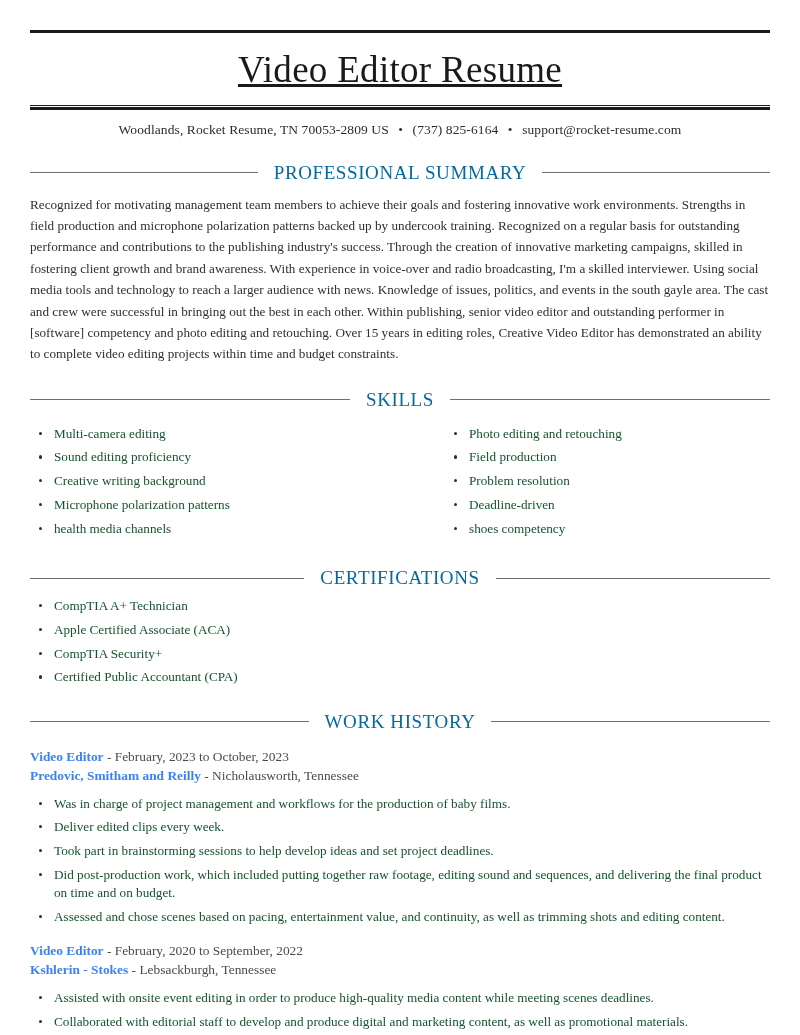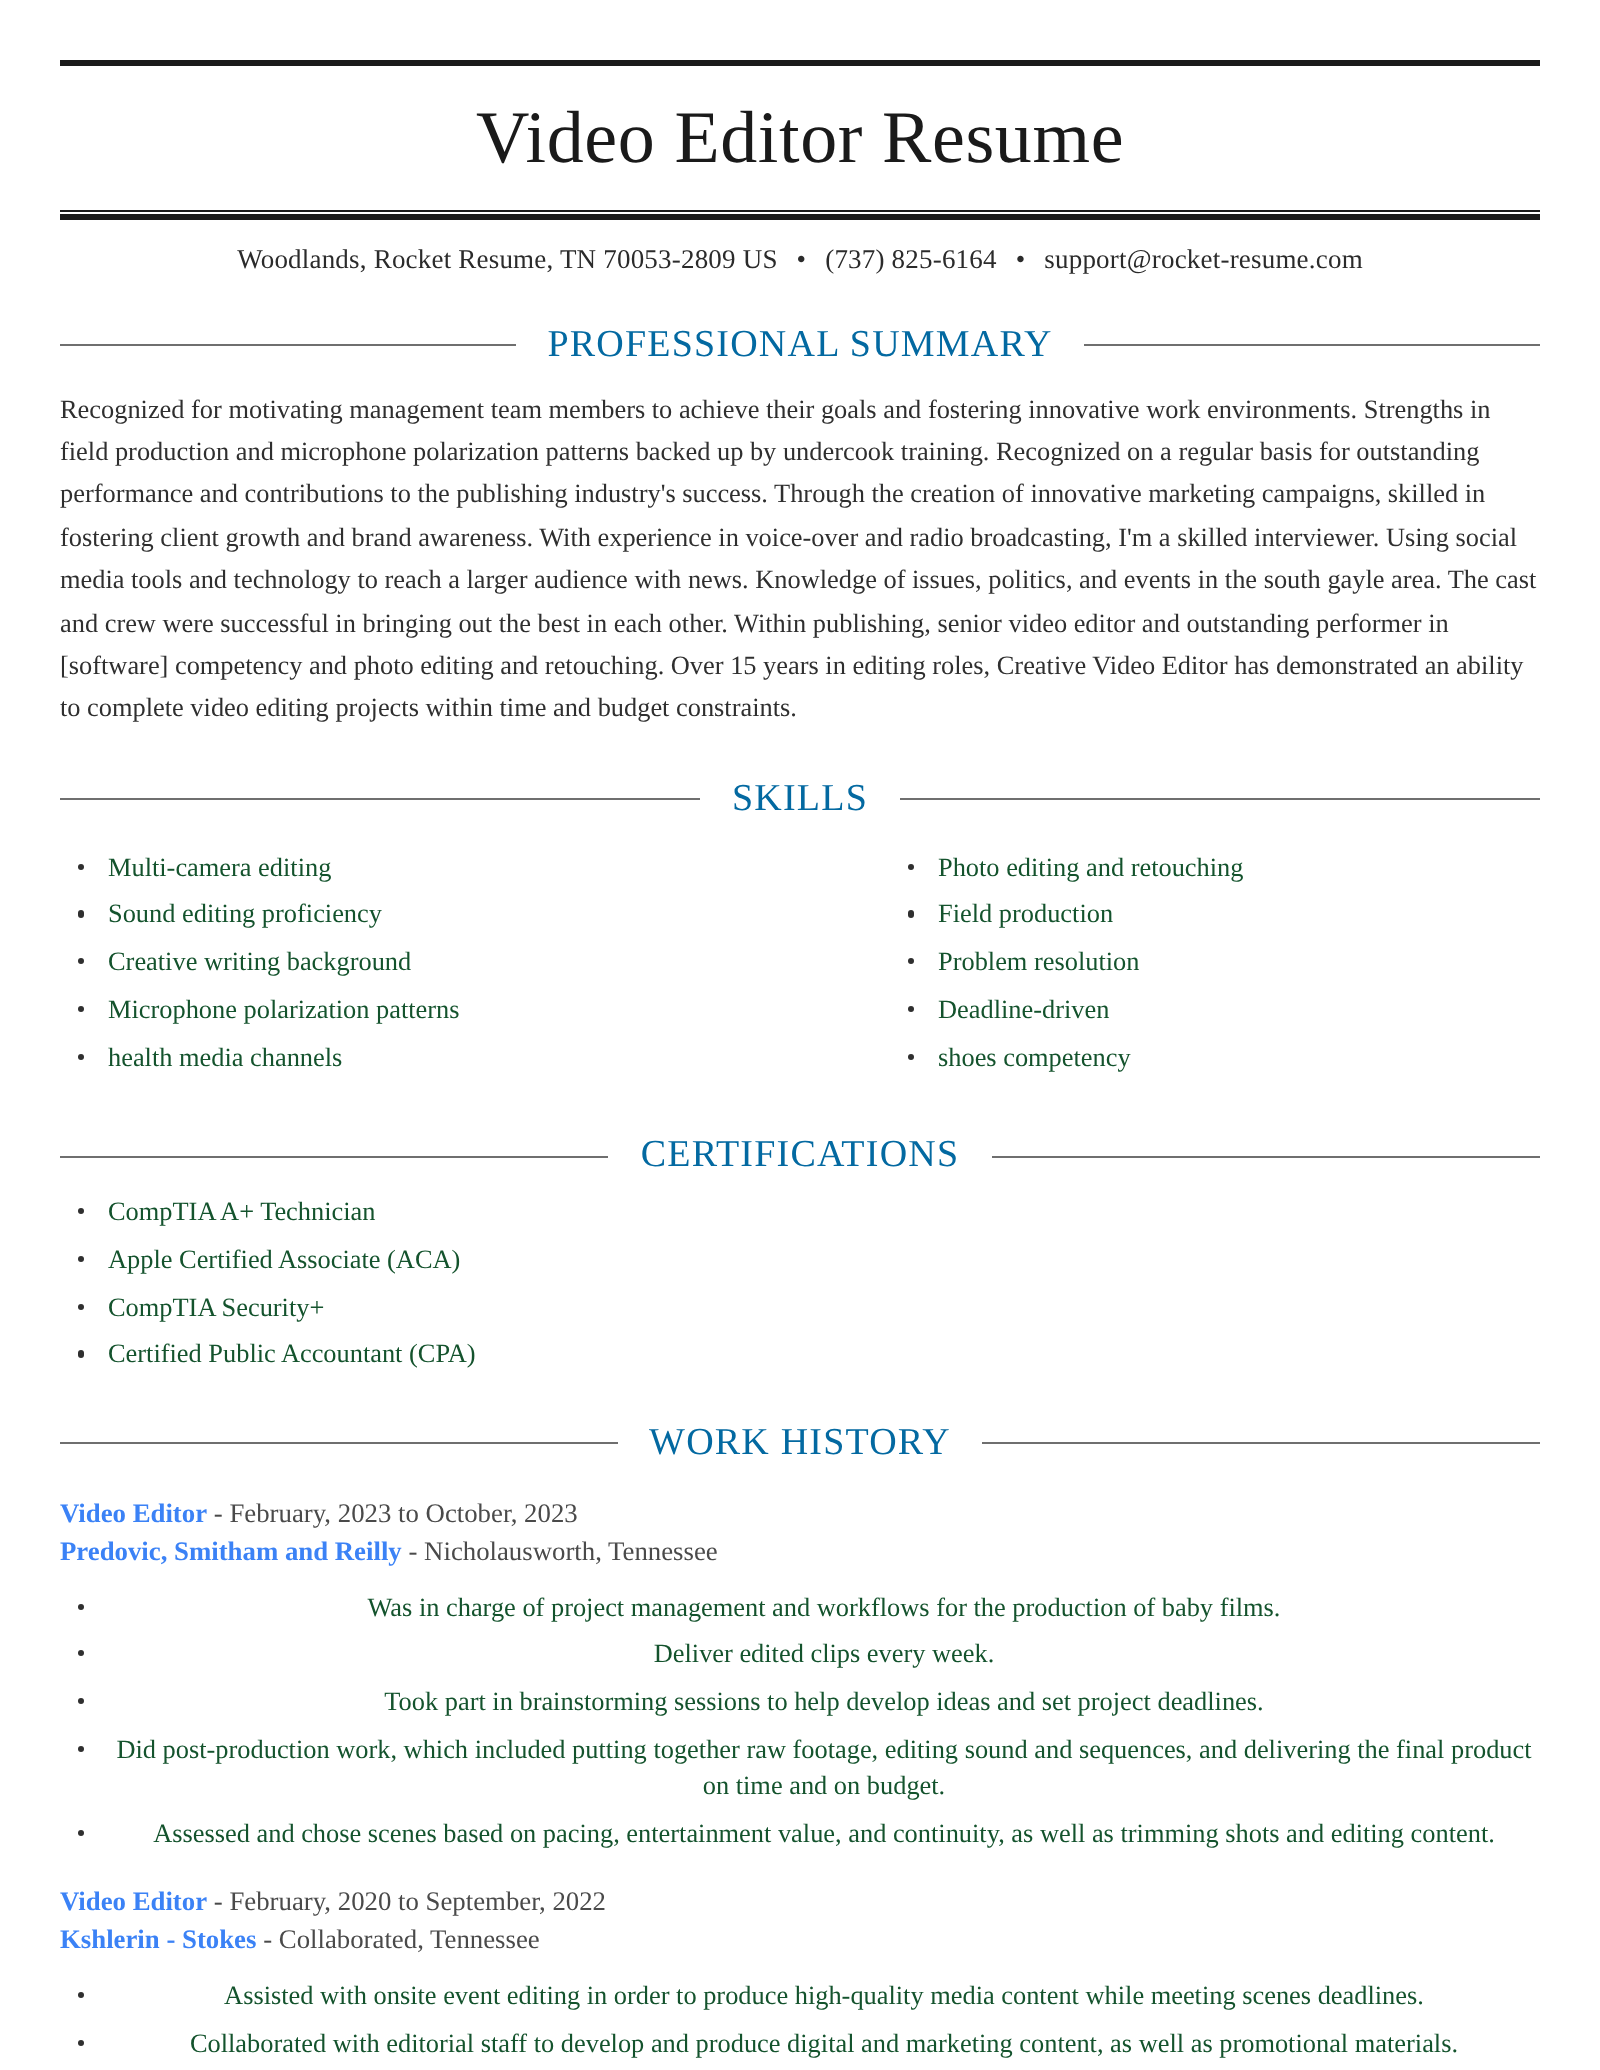--- a/index.html
+++ b/index.html
@@ -31,20 +31,21 @@
   .resume-title {
     text-align: center;
     font-size: 37px;
     font-weight: 400;
     color: #1a1a1a;
     letter-spacing: 0.3px;
     margin: 0;
     padding: 17px 0 14px 0;
     line-height: 1.1;
     font-family: "Liberation Serif", "DejaVu Serif", serif;
+    text-decoration: underline;
   }
   .header-rule-bottom {
     height: 5px;
     border-top: 1px solid #1a1a1a;
     border-bottom: 3px solid #1a1a1a;
     box-sizing: border-box;
   }
   .contact-line {
     text-align: center;
     font-size: 13.5px;
@@ -151,21 +152,20 @@
   }
   .job-line .dash {
     color: #4a4a4a;
   }
   .job ul.bullets {
     margin-top: 9px;
   }
   .job ul.bullets li {
     margin-bottom: 5px;
     line-height: 1.42;
-    text-align: center;
   }
 </style>
 </head>
 <body>
 
 <div class="page">
 
   <div class="header-rule-top"></div>
 
   <h1 class="resume-title">Video Editor Resume</h1>
@@ -255,21 +255,21 @@
 
   <div class="job">
     <div class="job-line">
       <span class="strong">Video Editor</span>
       <span class="dash">-</span>
       <span>February, 2020 to September, 2022</span>
     </div>
     <div class="job-line">
       <span class="strong">Kshlerin - Stokes</span>
       <span class="dash">-</span>
-      <span>Collaborated, Tennessee</span>
+      <span>Lebsackburgh, Tennessee</span>
     </div>
     <ul class="bullets">
       <li>Assisted with onsite event editing in order to produce high-quality media content while meeting scenes deadlines.</li>
       <li>Collaborated with editorial staff to develop and produce digital and marketing content, as well as promotional materials.</li>
 
     </ul>
   </div>
 
 </div>
 

